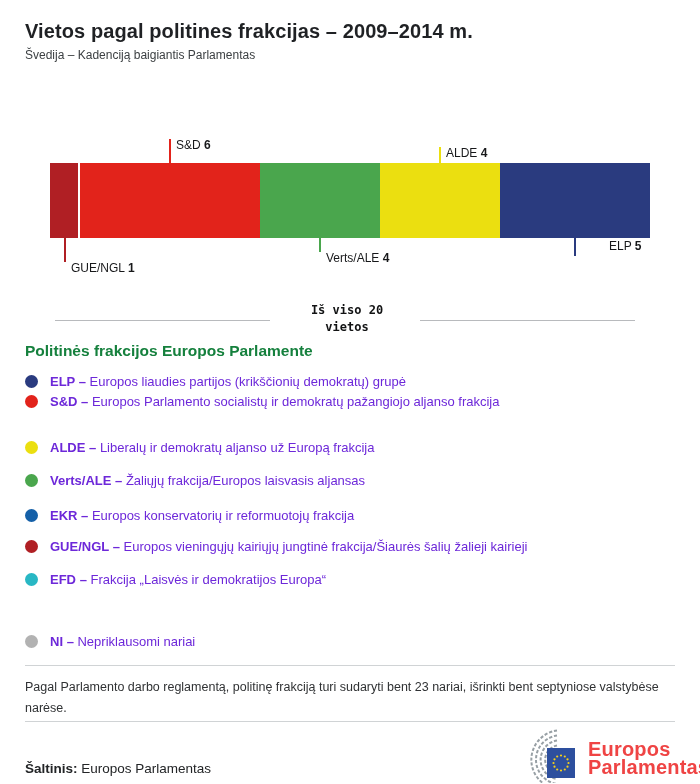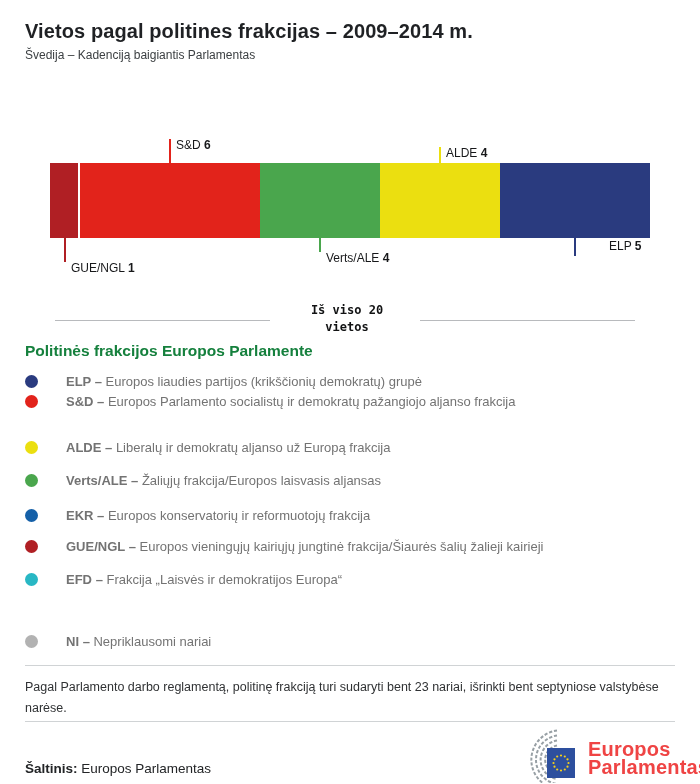--- a/index.html
+++ b/index.html
@@ -23,21 +23,21 @@
   .total-line.left{left:55px;}
   .total-line.right{left:420px;}
   .total-text{left:247px;top:302px;width:200px;text-align:center;
       font-family:"DejaVu Sans Mono",monospace;font-weight:700;font-size:12px;
       line-height:17px;color:#121314;}
 
   
   .legend-heading{left:25px;top:342px;font-size:15.5px;font-weight:700;color:#15803d;}
   .legend-row{position:absolute;left:25px;display:flex;align-items:center;height:14px;}
   .dot{width:13px;height:13px;border-radius:50%;flex:0 0 13px;}
-  .legend-text{margin-left:28px;font-size:13px;color:#737373;white-space:nowrap;}
+  .legend-text{margin-left:12px;font-size:13px;color:#6d28d9;white-space:nowrap;}
   .legend-text b{font-weight:700;}
 
   
   .divider{position:absolute;left:25px;width:650px;height:1px;background:#d0d3d5;}
   .footnote{left:25px;top:677px;width:645px;font-size:12.5px;line-height:1.68;color:#303234;}
   .source{left:25px;top:761px;font-size:13.5px;color:#232527;}
   .source b{font-weight:700;}
 
   .logo{left:510px;top:729px;display:flex;align-items:flex-start;}
   .logo-text{padding-top:11px;margin-left:8px;font-size:20px;line-height:18px;

